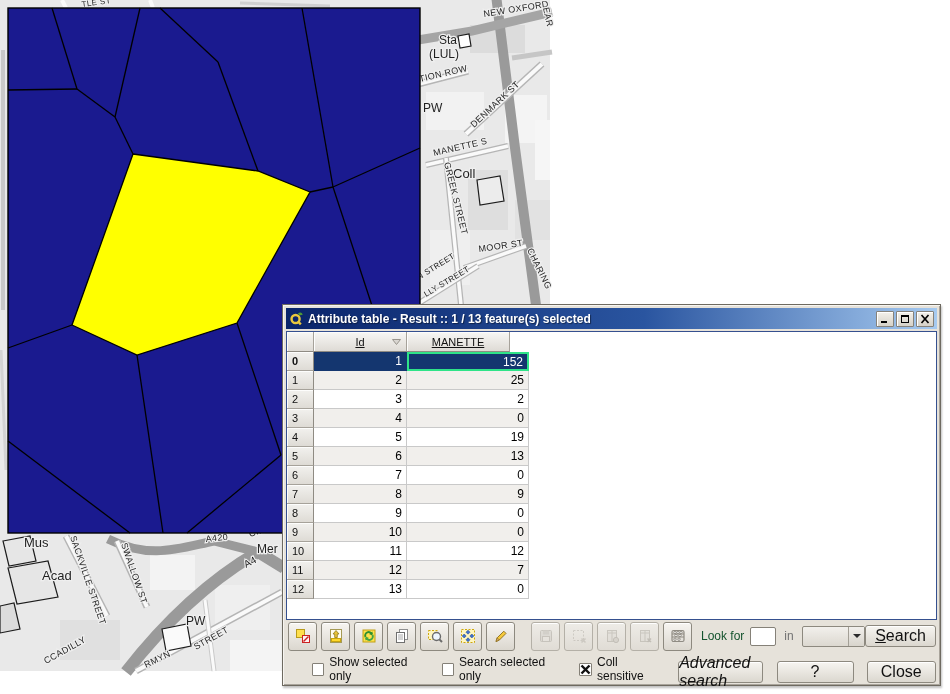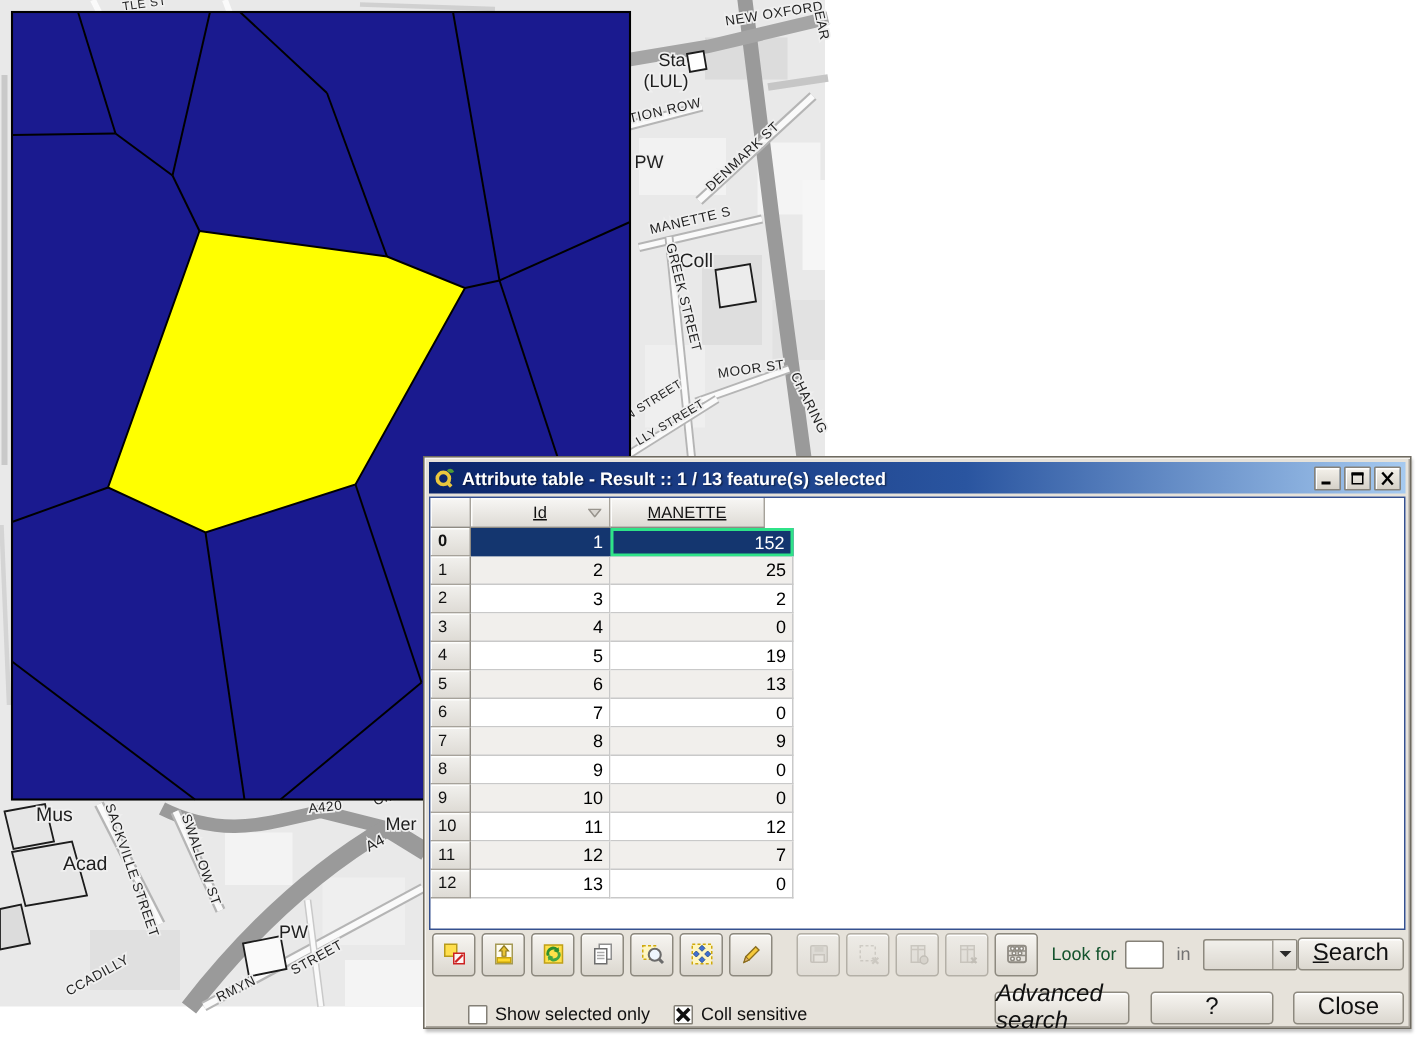--- a/index.html
+++ b/index.html
@@ -452,20 +452,26 @@
   </div>
 
   <div class="footer">
     <div class="cbg">
       <span class="cb">
         
       </span>
       <span>Show selected only</span>
     </div>
     <div class="cbg">
+      <span class="cb">
+        
+      </span>
+      <span>Search selected only</span>
+    </div>
+    <div class="cbg">
       <span class="cb checked">
         <svg width="11" height="11">
           <line x1="1.5" y1="1.5" x2="9.5" y2="9.5" stroke="#111" stroke-width="2.4"></line>
           <line x1="9.5" y1="1.5" x2="1.5" y2="9.5" stroke="#111" stroke-width="2.4"></line>
         </svg>
       </span>
       <span>Coll sensitive</span>
     </div>
     <div class="pbtn advbtn">Advanced search</div>
     <div class="pbtn helpbtn">?</div>

